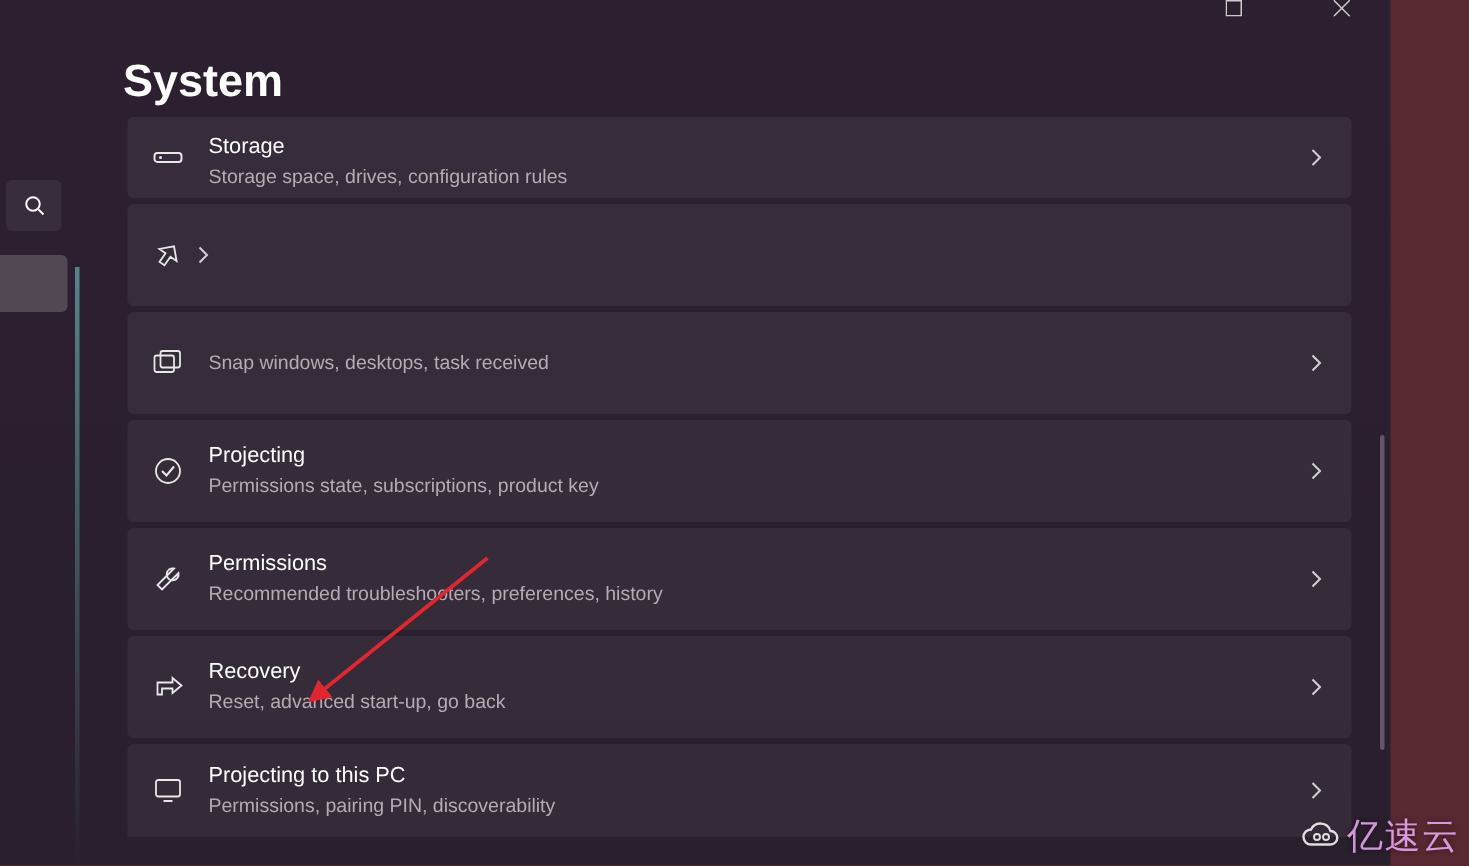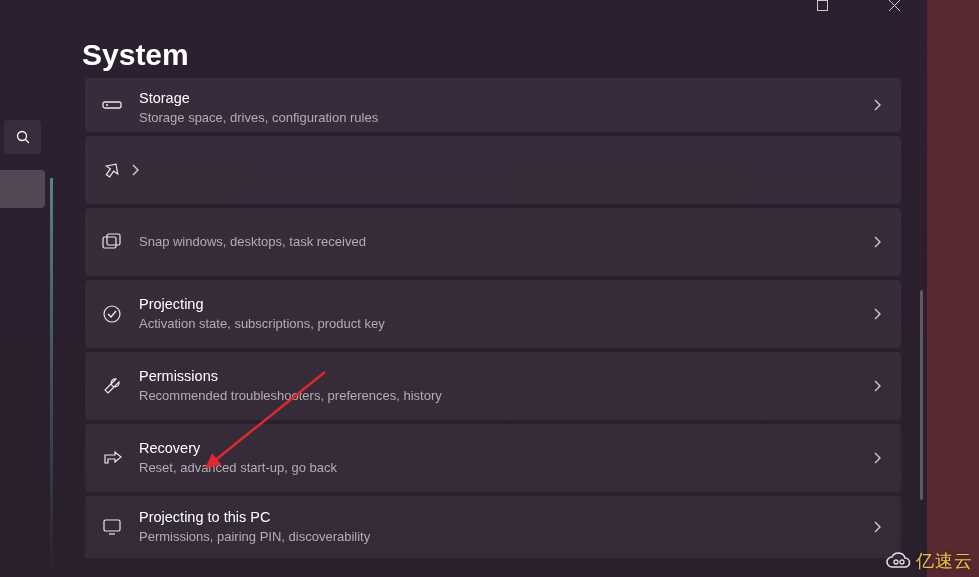--- a/index.html
+++ b/index.html
@@ -96,22 +96,22 @@
   .scrollbar {
     position:absolute;
     right:4px; top:290px;
     width:3px; height:210px;
     background: rgba(255,255,255,0.25);
     border-radius:2px;
   }
   .watermark {
     position:absolute;
     right:6px; bottom:4px;
-    color:#fde047;
-    font-size:18px;
+    color:#f0abfc;
+    font-size:24px;
     letter-spacing:1px;
     display:flex; align-items:center; gap:4px;
     text-shadow: 0 0 4px rgba(0,0,0,0.6);
     opacity:0.85;
   }
   .watermark svg { flex:0 0 auto;}
   .arrow {
     position:absolute;
     left:205px; top:367px;
     pointer-events:none;
@@ -201,21 +201,21 @@
 
     <div class="item">
       <div class="icn">
         <svg width="20" height="20" viewBox="0 0 20 20">
             <circle cx="10" cy="10" r="8" fill="none" stroke="#e8e8e8" stroke-width="1.2"></circle>
             <path d="M6 10 L9 13 L14 7" fill="none" stroke="#e8e8e8" stroke-width="1.4"></path>
           </svg>
       </div>
       <div class="txt">
         <div class="sub-title">Projecting</div>
-        <div class="sub-desc">Activation state, subscriptions, product key</div>
+        <div class="sub-desc">Permissions state, subscriptions, product key</div>
       </div>
       <div class="chev">
         <svg width="8" height="12" viewBox="0 0 8 12">
             <path d="M2 1 L7 6 L2 11" fill="none" stroke="#cfcfcf" stroke-width="1.4"></path>
           </svg>
       </div>
     </div>
 
     <div class="item">
       <div class="icn">

